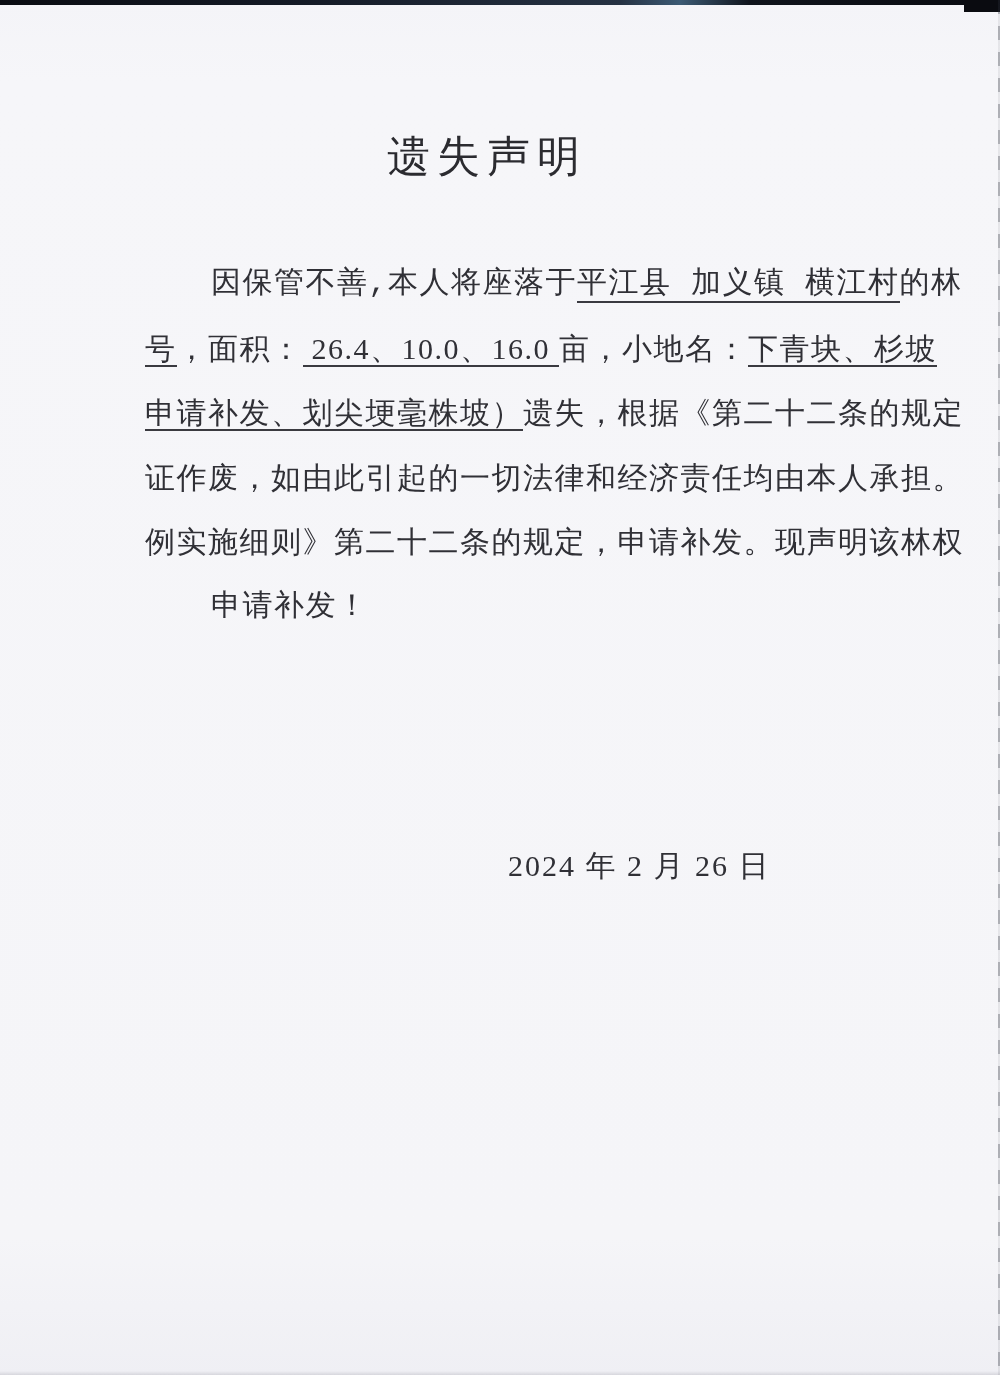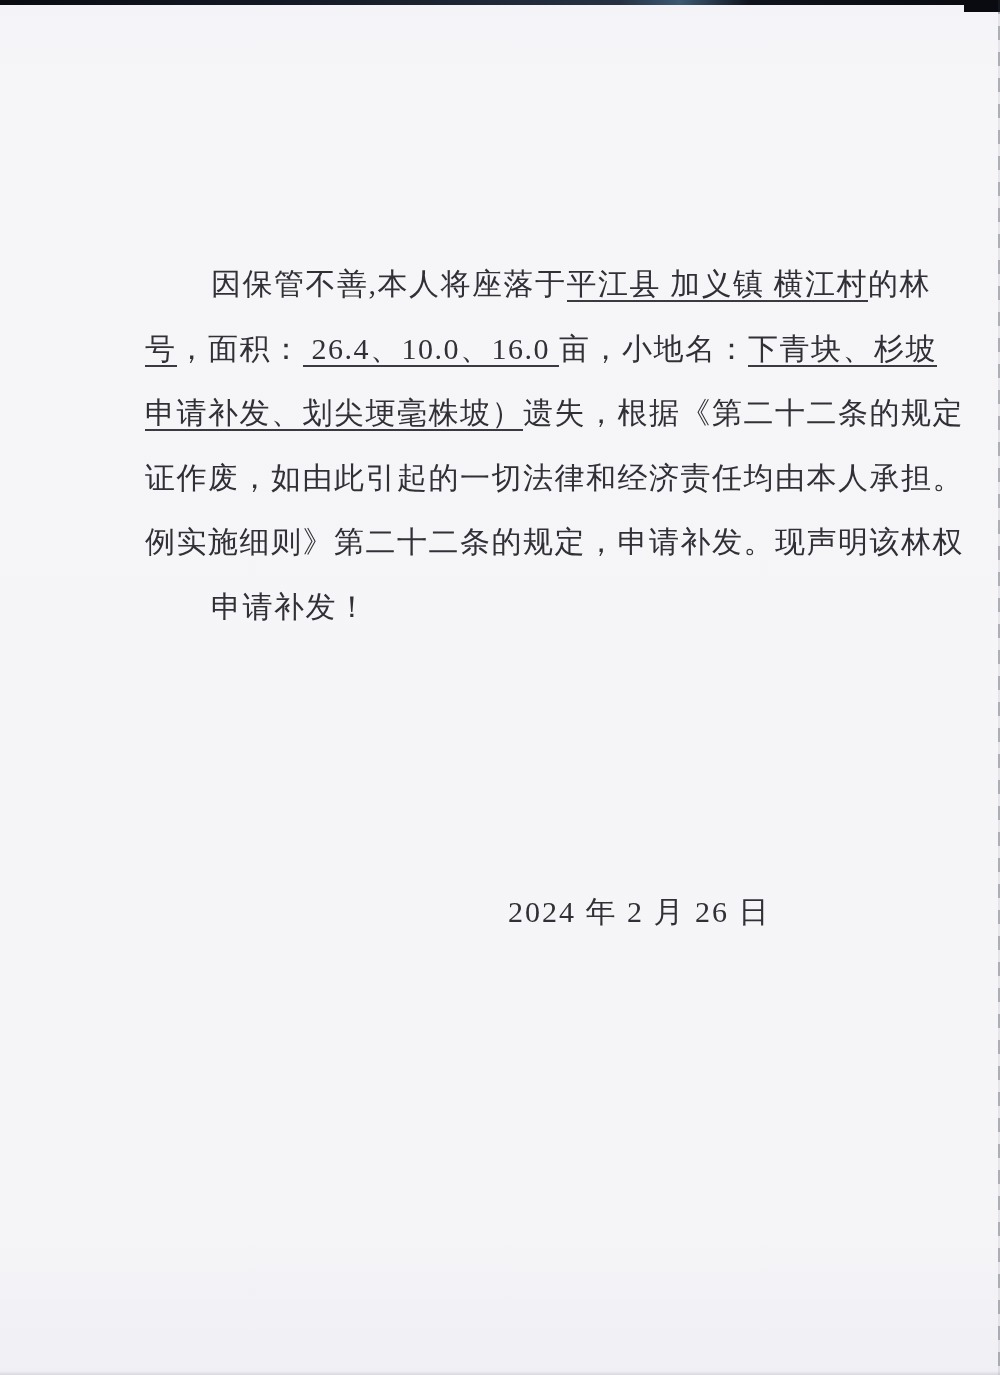--- a/index.html
+++ b/index.html
@@ -55,53 +55,54 @@
     width: 760px;
   }
   .line {
     height: 64.5px;
     line-height: 52px;
     font-size: 30px;
     letter-spacing: 1.5px;
     white-space: pre;
     color: #303036;
   }
-  .line.indent { text-indent: 66px; }
+  .line.indent { text-indent: 66px; font-family: Liberation Mono, monospace; }
   .u {
     border-bottom: 2px solid #3a3a40;
   }
   
   .signature {
     position: absolute;
     top: 796px;
     left: 533px;
     font-size: 30px;
     letter-spacing: 2px;
     white-space: pre;
     color: #303036;
   }
   .date {
     position: absolute;
-    top: 892px;
+    top: 846px;
     left: 508px;
     font-size: 30px;
     letter-spacing: 2px;
     white-space: pre;
     color: #303036;
   }
 </style>
 </head>
 <body>
 
 <div class="page">
   <div class="scan-strip-top"></div>
   <div class="scan-corner"></div>
   <div class="scan-edge-right"></div>
   <div class="scan-edge-bottom"></div>
 
+  <h1 class="title">遗失声明</h1>
 
   <div class="body-block">
       <div class="line indent"><span>因保管不善,本人将座落于</span><span class="u">平江县 加义镇 横江村</span><span>的林</span></div>
       <div class="line"><span class="u">号</span><span>，面积：</span><span class="u"> 26.4、10.0、16.0 </span><span>亩，小地名：</span><span class="u">下青块、杉坡</span></div>
       <div class="line"><span class="u">申请补发、划尖埂毫株坡）</span><span>遗失，根据《第二十二条的规定</span></div>
       <div class="line"><span>证作废，如由此引起的一切法律和经济责任均由本人承担。</span></div>
       <div class="line"><span>例实施细则》第二十二条的规定，申请补发。现声明该林权</span></div>
       <div class="line indent"><span>申请补发！</span></div>
     </div>
 

